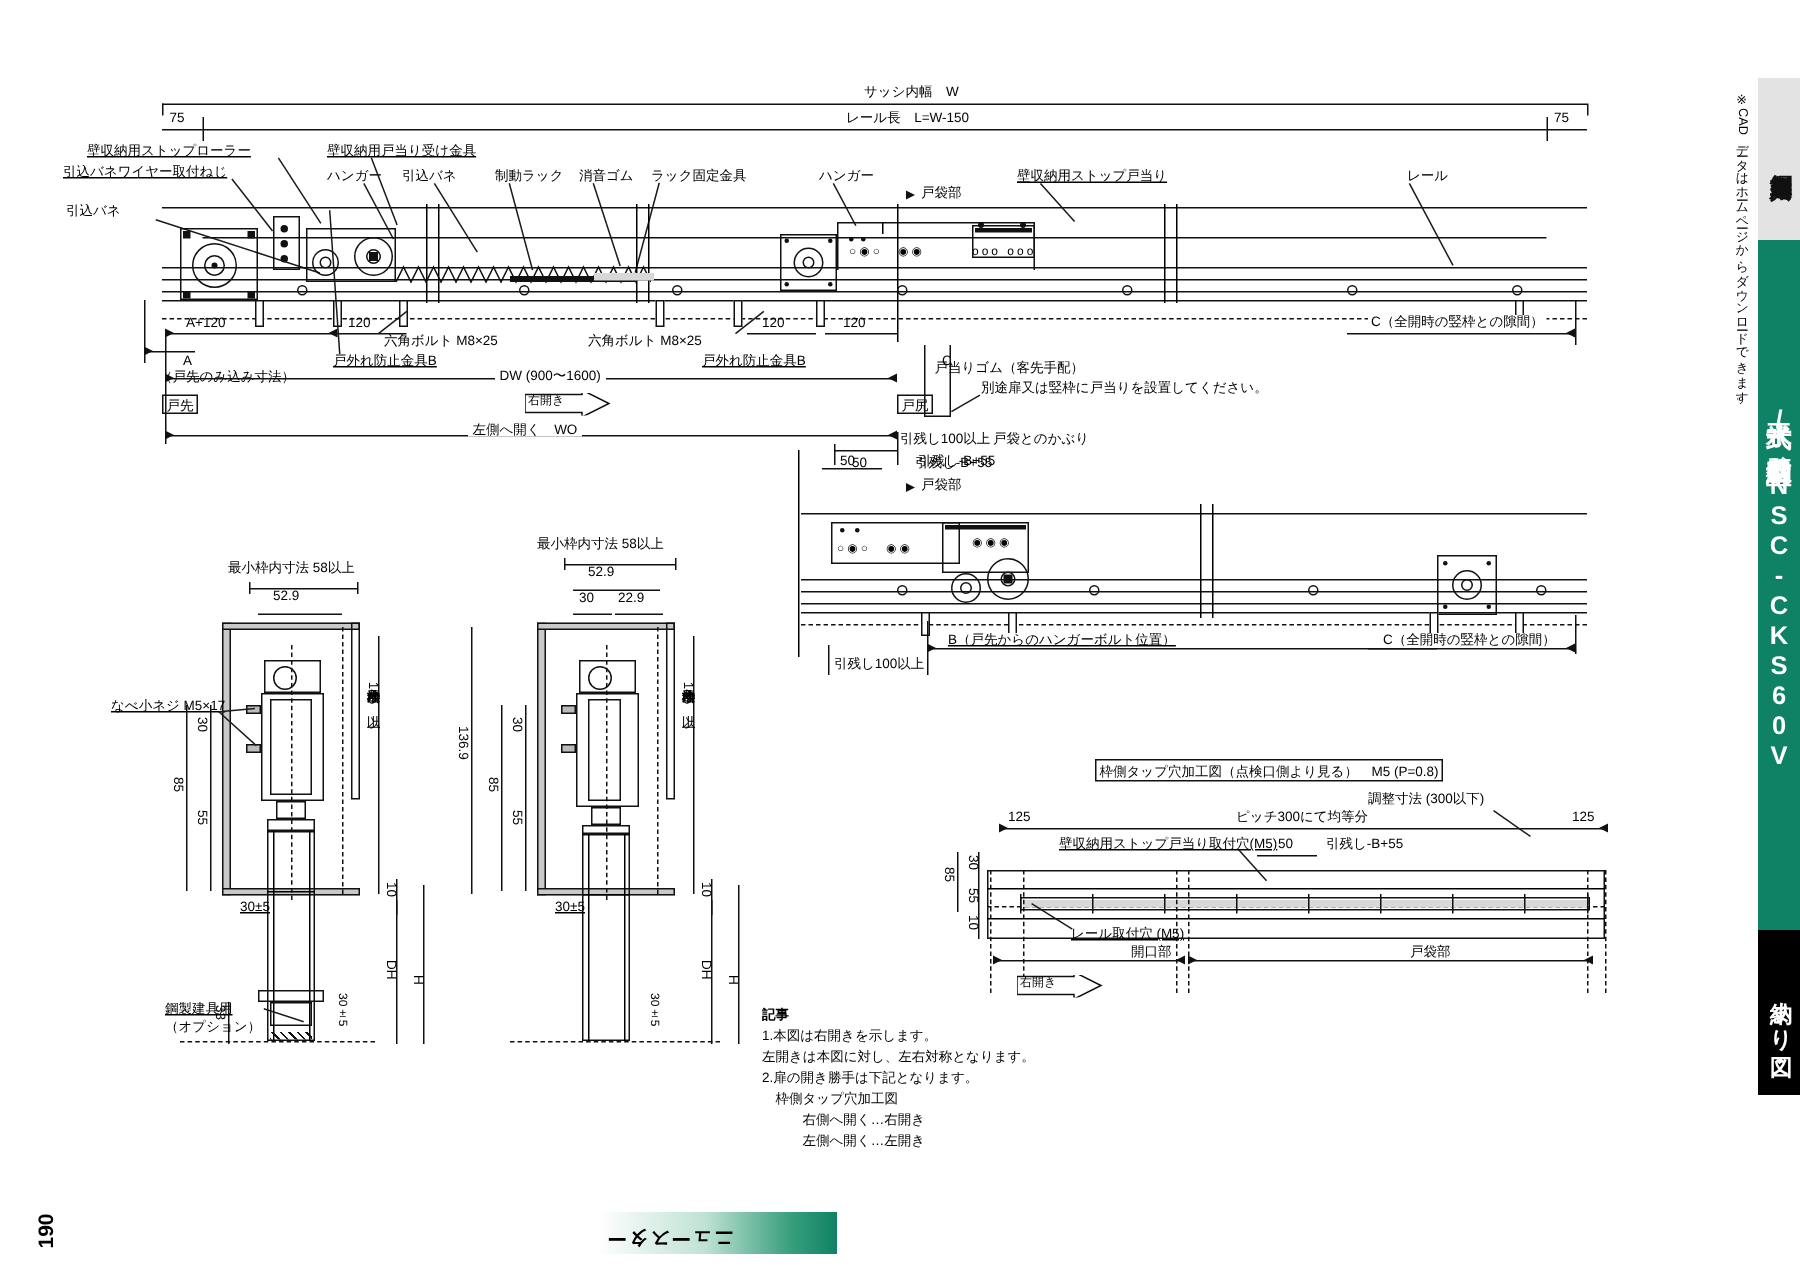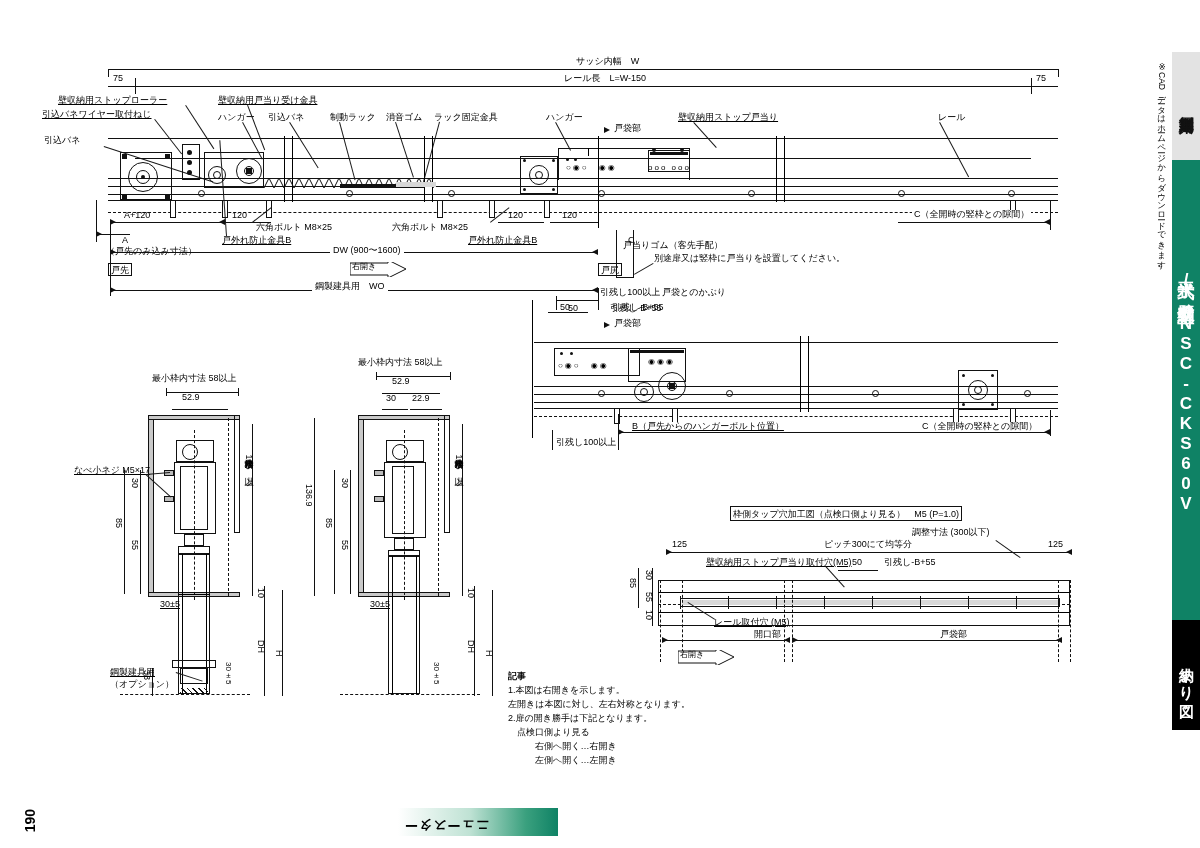--- a/index.html
+++ b/index.html
@@ -240,21 +240,21 @@
     <div style="position:absolute;left:350px;top:262px;">
       <svg width="58" height="15">
         <polygon points="0,1 38,1 38,-2 56,7 38,16 38,13 0,13" fill="#fff" stroke="#111" stroke-width="1"></polygon>
       </svg>
       <div class="t" style="left:2px;top:1px;font-size:8px;">右開き</div>
     </div>
 
     <div class="dimline" style="left:110px;top:290px;width:488px;"></div>
     <div class="arrowR" style="left:110px;top:287px;"></div>
     <div class="arrowL" style="left:592px;top:287px;"></div>
-    <div class="t" style="left:312px;top:282px;background:#fff;padding:0 3px;">鋼製建具用　WO</div>
+    <div class="t" style="left:312px;top:282px;background:#fff;padding:0 3px;">左側へ開く　WO</div>
     <div class="dimv" style="left:110px;top:220px;height:76px;"></div>
     <div class="dimv" style="left:96px;top:200px;height:42px;"></div>
 
     <div class="t" style="left:912px;top:210px;background:#fff;padding:0 2px;">C（全開時の竪枠との隙間）</div>
     <div class="dimline" style="left:898px;top:222px;width:152px;"></div>
     <div class="arrowL" style="left:1044px;top:219px;"></div>
     <div class="dimv" style="left:1050px;top:200px;height:30px;"></div>
 
     <div class="t" style="left:628px;top:236px;">C</div>
     <div class="box" style="left:616px;top:230px;width:18px;height:48px;border-top:0;"></div>
@@ -448,21 +448,21 @@
     <div class="dimv" style="left:474px;top:586px;height:24px;"></div>
     <div class="vtxt" style="left:466px;top:588px;">10</div>
     <div class="dimv" style="left:474px;top:600px;height:96px;"></div>
     <div class="vtxt" style="left:466px;top:640px;">DH</div>
     <div class="dimv" style="left:492px;top:590px;height:106px;"></div>
     <div class="vtxt" style="left:484px;top:650px;">H</div>
     <div class="vtxt" style="left:432px;top:662px;font-size:8px;">30±5</div>
   </div>
 
   <div>
-    <div class="lblbox" style="left:730px;top:506px;height:15px;line-height:14px;">枠側タップ穴加工図（点検口側より見る）　M5 (P=1.0)</div>
+    <div class="lblbox" style="left:730px;top:506px;height:15px;line-height:14px;">枠側タップ穴加工図（点検口側より見る）　M5 (P=0.8)</div>
 
     <div class="t" style="left:672px;top:540px;">125</div>
     <div class="t" style="left:1048px;top:540px;">125</div>
     <div class="t" style="left:824px;top:540px;">ピッチ300にて均等分</div>
     <div class="t" style="left:912px;top:528px;">調整寸法 (300以下)</div>
     <div class="ln" style="left:996px;top:540px;width:30px;transform:rotate(35deg);"></div>
 
     <div class="dimline" style="left:666px;top:552px;width:32px;"></div>
     <div class="arrowR" style="left:666px;top:549px;"></div>
     <div class="dimline" style="left:698px;top:552px;width:320px;"></div>
@@ -527,18 +527,18 @@
       </svg>
       <div class="t" style="left:2px;top:1px;font-size:8px;">右開き</div>
     </div>
   </div>
 
   <div>
     <div class="t b" style="left:508px;top:672px;">記事</div>
     <div class="t" style="left:508px;top:686px;">1.本図は右開きを示します。</div>
     <div class="t" style="left:508px;top:700px;">左開きは本図に対し、左右対称となります。</div>
     <div class="t" style="left:508px;top:714px;">2.扉の開き勝手は下記となります。</div>
-    <div class="t" style="left:508px;top:728px;">　点検口側より見る</div>
+    <div class="t" style="left:508px;top:728px;">　枠側タップ穴加工図</div>
     <div class="t" style="left:508px;top:742px;">　　　右側へ開く…右開き</div>
     <div class="t" style="left:508px;top:756px;">　　　左側へ開く…左開き</div>
   </div>
 
 </div>
 
 </body></html>

